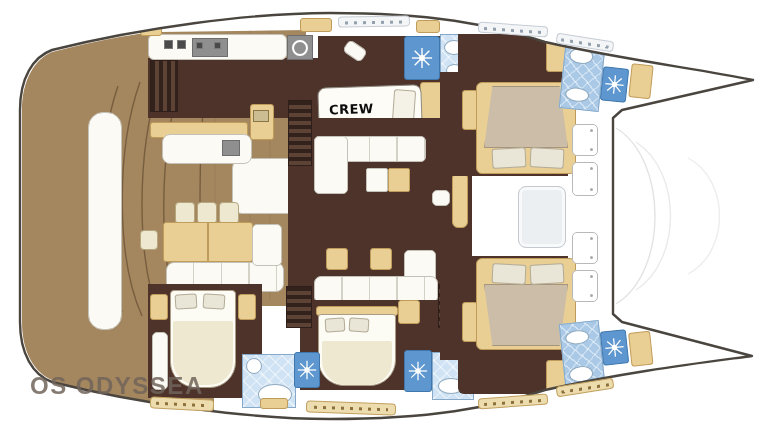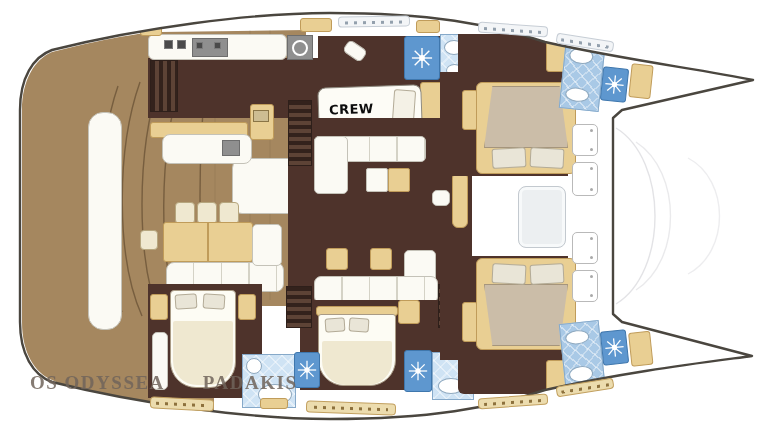--- a/index.html
+++ b/index.html
@@ -39,21 +39,21 @@
         background:repeating-linear-gradient(90deg,#93a0ad 0 3px,transparent 3px 9px);}
   .winstrip--tan{background:#ecdcae;border-color:#c2a05f;}
   .winstrip--tan::before{background:repeating-linear-gradient(90deg,#8d713d 0 3px,transparent 3px 9px);}
   .crew-bed{background:#fdfcf6;border:1.5px solid #8e8b80;border-radius:8px;transform:rotate(-2deg);
             display:flex;align-items:center;box-sizing:border-box;}
   .crew-bed span{font-weight:bold;font-size:13px;letter-spacing:.5px;color:#0c0c0c;padding-left:10px;
                  font-family:"DejaVu Sans","Liberation Sans",sans-serif;}
   .vent{border:2px solid #fff;border-radius:50%;box-sizing:border-box;}
   .graybox{background:#8f8f8f;border:1px solid #6d6d6d;box-sizing:border-box;}
   .darksq{background:#4a4a4a;border:1px solid #7a7a7a;box-sizing:border-box;}
-  .wm1{font-family:Liberation Serif, serif;font-size:19px;font-weight:bold;color:rgba(112,100,90,.85);
+  .wm1{font-family:Liberation Sans, sans-serif;font-size:24px;font-weight:bold;color:rgba(112,100,90,.85);
        letter-spacing:1.5px;white-space:nowrap;}
   .wm2{font-family:"Liberation Serif",serif;font-size:15px;font-weight:bold;color:rgba(193,154,82,.95);
        letter-spacing:10px;white-space:nowrap;}
 </style>
 </head>
 <body>
 
 <div class="stage">
 
   <svg id="base" class="layer" width="768" height="432" viewBox="0 0 768 432">
@@ -269,16 +269,15 @@
   <div class="abs z5 winstrip" style="left:338px;top:16px;width:72px;height:11px;transform:rotate(-1deg);"></div>
   <div class="abs z5 winstrip" style="left:478px;top:24px;width:70px;height:11px;transform:rotate(4deg);"></div>
   <div class="abs z5 winstrip" style="left:556px;top:37px;width:58px;height:11px;transform:rotate(9deg);"></div>
   <div class="abs z5 winstrip winstrip--tan" style="left:150px;top:398px;width:64px;height:12px;transform:rotate(3deg);"></div>
   <div class="abs z5 winstrip winstrip--tan" style="left:306px;top:402px;width:90px;height:12px;transform:rotate(2deg);"></div>
   <div class="abs z5 winstrip winstrip--tan" style="left:478px;top:396px;width:70px;height:11px;transform:rotate(-4deg);"></div>
   <div class="abs z5 winstrip winstrip--tan" style="left:556px;top:382px;width:58px;height:11px;transform:rotate(-9deg);"></div>
 
   <div class="abs z6" style="left:30px;top:372px;display:flex;gap:38px;">
     <span class="wm1">OS ODYSSEA</span>
-    <span class="wm1">PADAKIS</span>
   </div>
 
 </div>
 
 </body></html>

